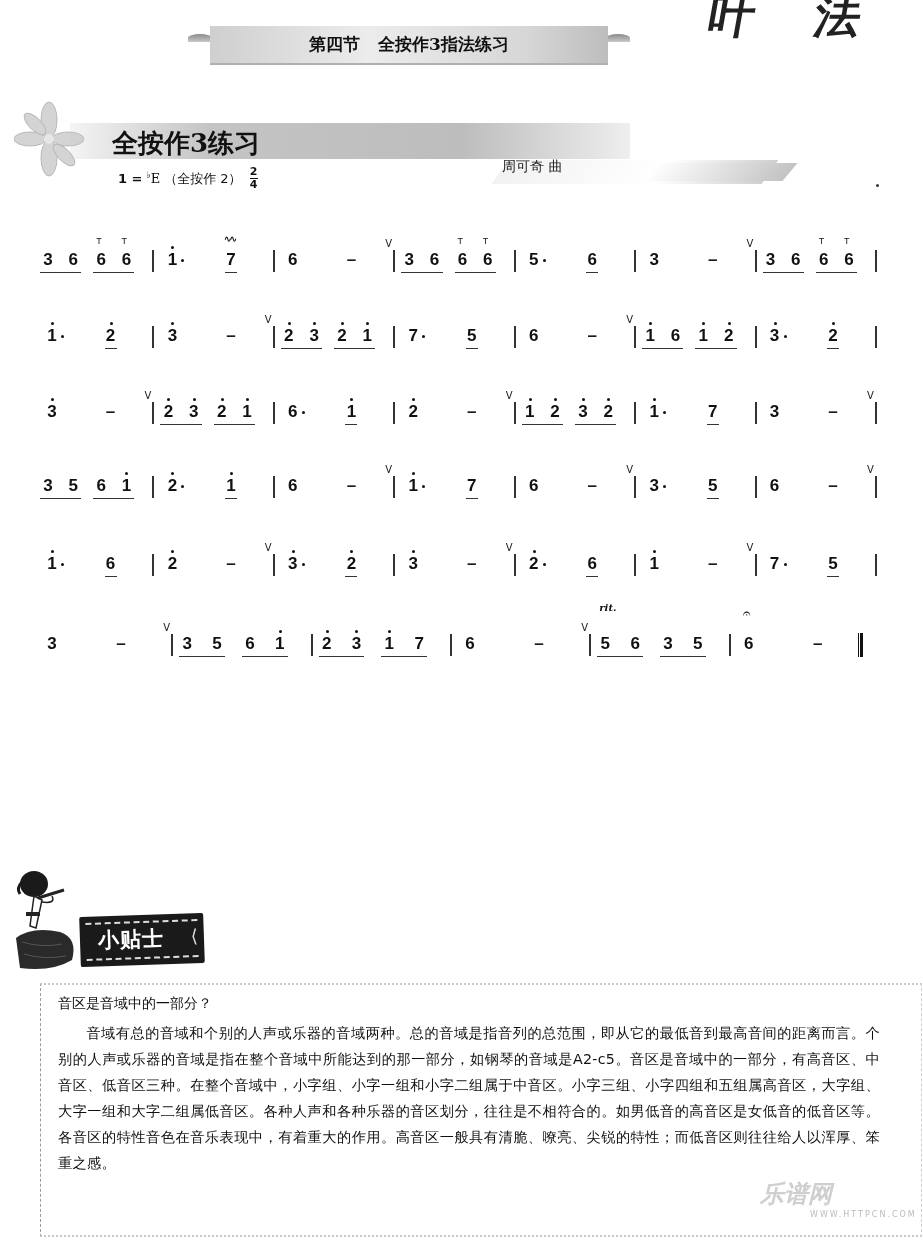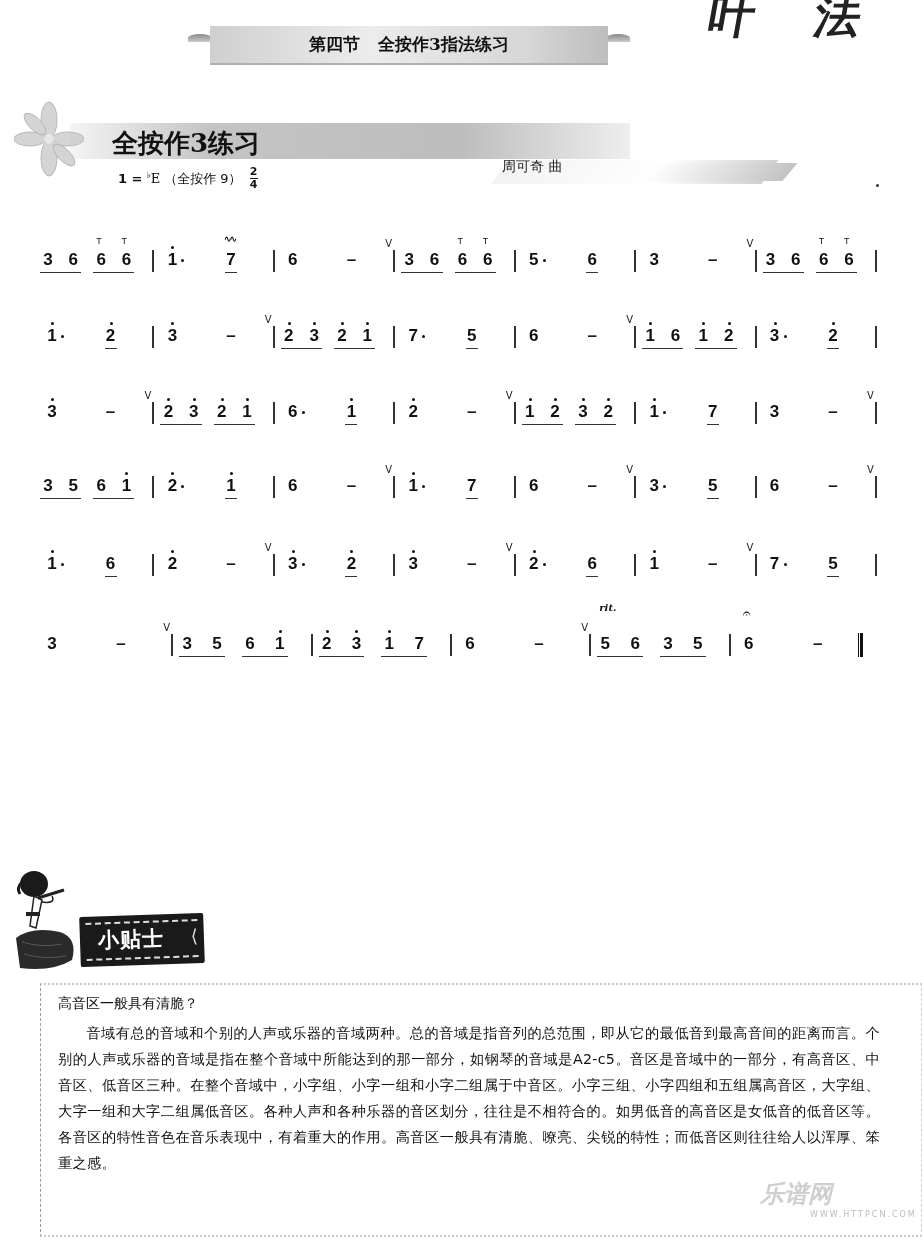--- a/index.html
+++ b/index.html
@@ -97,21 +97,21 @@
 </svg>
 <div class="title-band" style="left:70px; width:560px;"></div>
 <div class="composer-band" style="left:500px; width:270px;"></div>
 <div class="composer-band2" style="left:650px; width:140px;"></div>
 
 <div class="piece-title">全按作3练习</div>
 <div class="composer">周可奇 曲</div>
 <div class="key-sig">
   <span>1 =</span>
   <span><span class="flat">♭</span><span class="e">E</span></span>
-  <span style="font-weight:normal">（全按作 9）</span>
+  <span style="font-weight:normal">（全按作 2）</span>
   <span class="timesig">
     <span>2</span>
     <span class="bar"></span>
     <span>4</span>
   </span>
 </div>
 <div class="stray-dot"></div>
 
 <div class="score" id="score">
     <div class="score-line" style="top: 240px;">
@@ -338,18 +338,18 @@
   <path d="M10 74 Q30 80 50 76" stroke="#555" stroke-width="1" fill="none"></path>
   <path d="M12 86 Q32 92 54 88" stroke="#555" stroke-width="1" fill="none"></path>
 </svg>
 <div class="tip-tag">
   <div class="perf t"></div>
   <div class="label">小贴士</div>
   <div class="notch">⟨</div>
   <div class="perf b"></div>
 </div>
 <div class="tip-box"></div>
-<div class="tip-q">高音区一般具有清脆？</div>
+<div class="tip-q">音区是音域中的一部分？</div>
 <div class="tip-body">音域有总的音域和个别的人声或乐器的音域两种。总的音域是指音列的总范围，即从它的最低音到最高音间的距离而言。个别的人声或乐器的音域是指在整个音域中所能达到的那一部分，如钢琴的音域是A2-c5。音区是音域中的一部分，有高音区、中音区、低音区三种。在整个音域中，小字组、小字一组和小字二组属于中音区。小字三组、小字四组和五组属高音区，大字组、大字一组和大字二组属低音区。各种人声和各种乐器的音区划分，往往是不相符合的。如男低音的高音区是女低音的低音区等。各音区的特性音色在音乐表现中，有着重大的作用。高音区一般具有清脆、嘹亮、尖锐的特性；而低音区则往往给人以浑厚、笨重之感。</div>
 <div class="watermark">
   <span>乐谱网</span>
   <span class="url">WWW.HTTPCN.COM</span>
 </div>
 
 </body></html>

